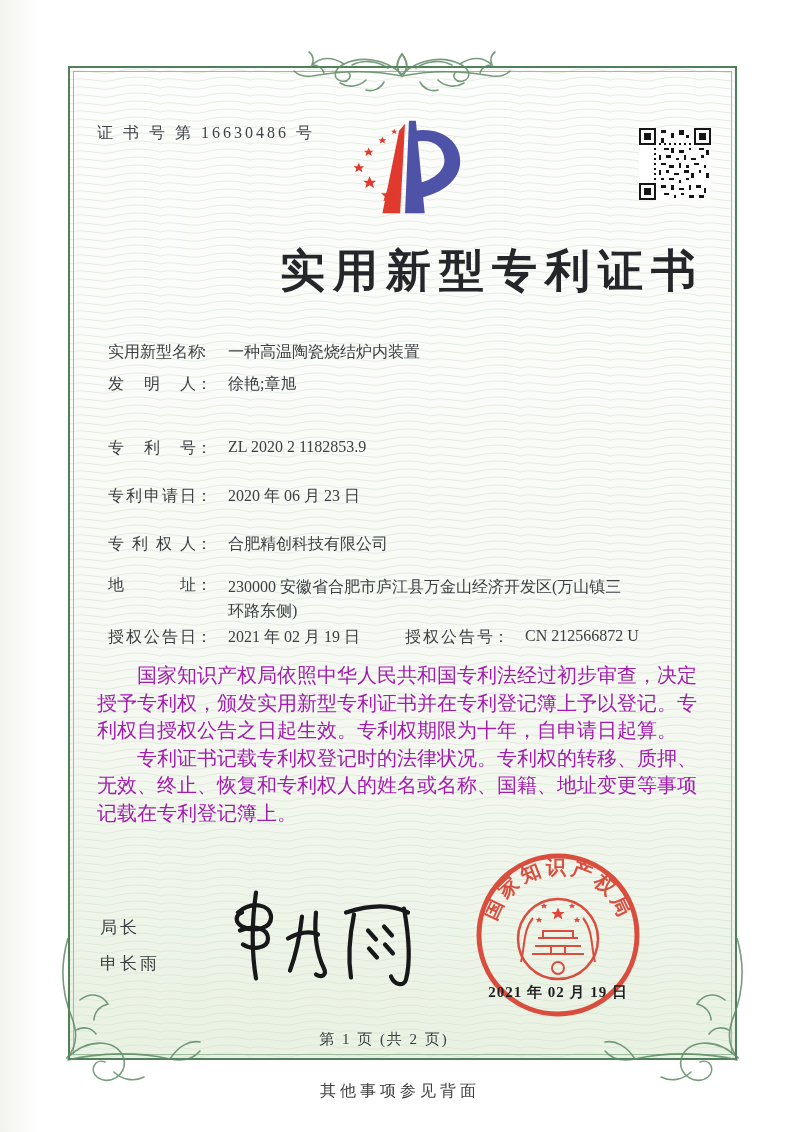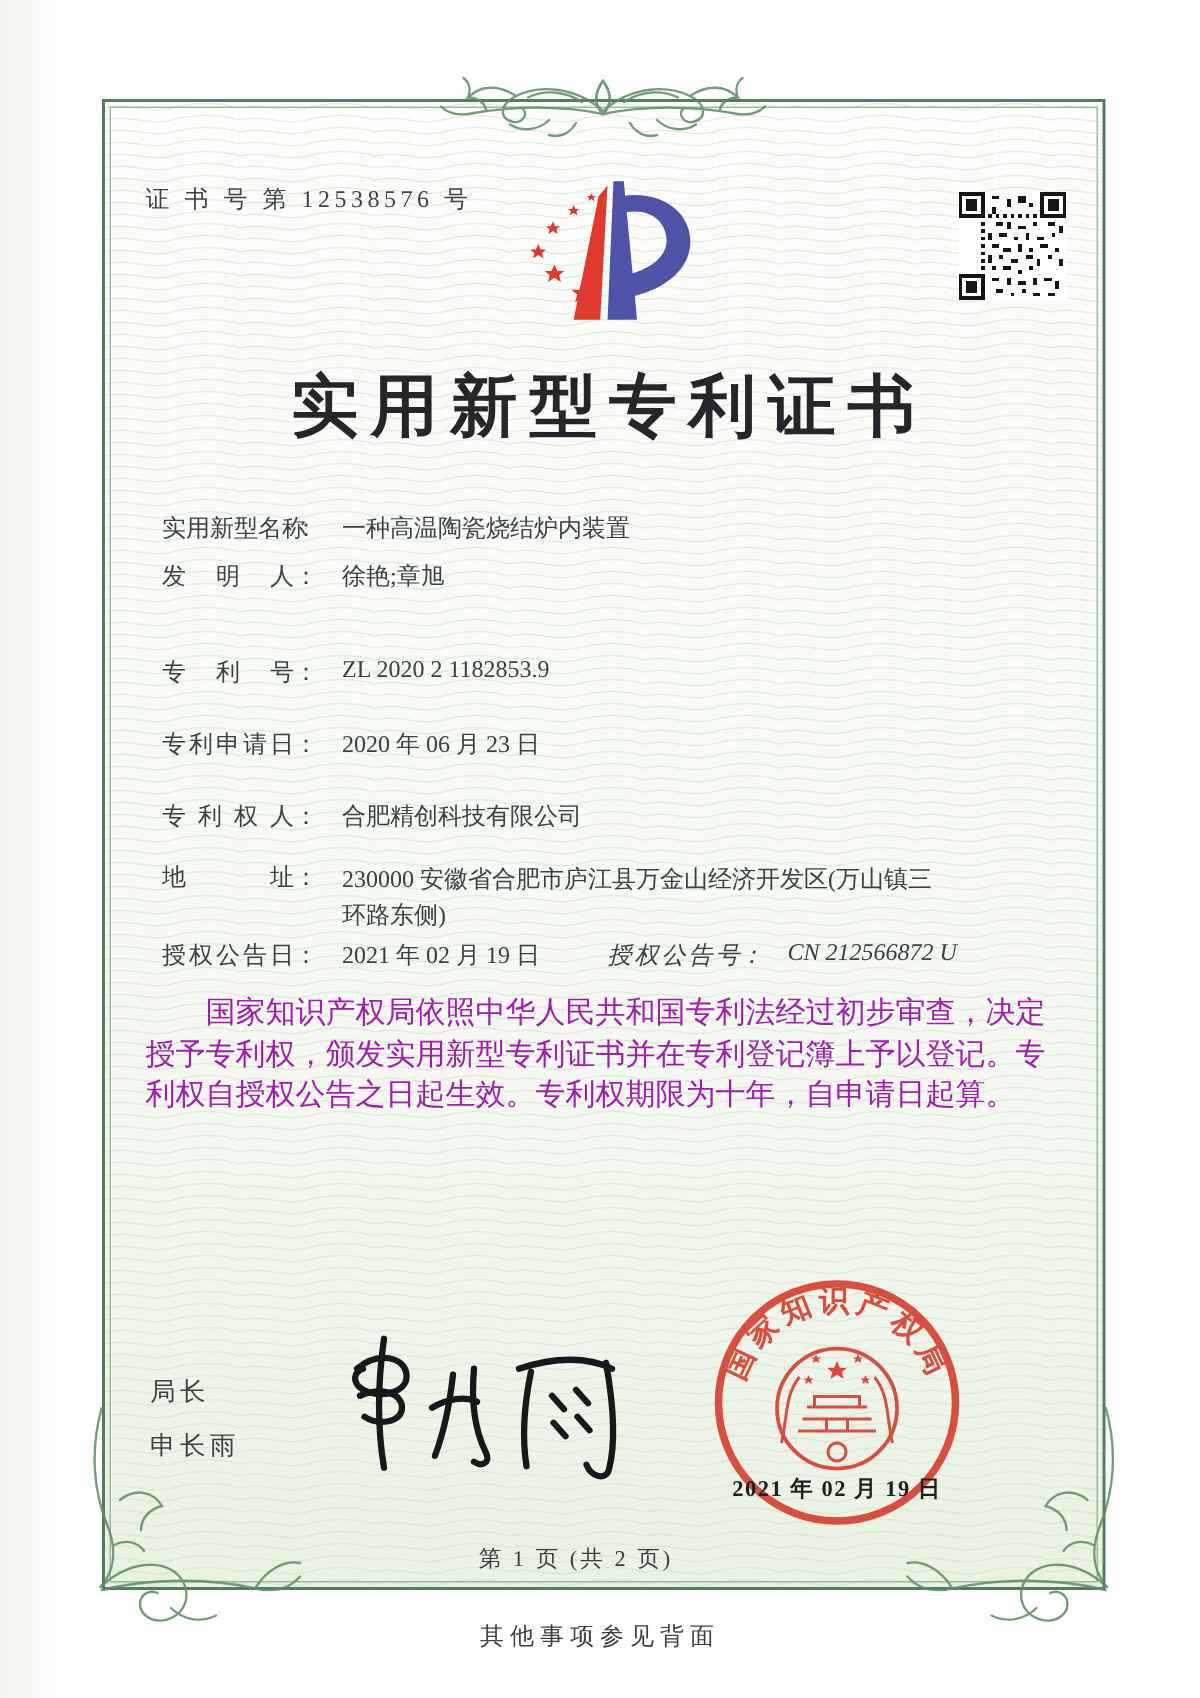--- a/index.html
+++ b/index.html
@@ -17,31 +17,31 @@
   .frame::after{
     content:"";position:absolute;inset:3px;border:1px solid #9cbb9f;
   }
   .bg-waves{position:absolute;left:70px;top:68px;width:665px;height:990px;}
   .cert-no{
     position:absolute;left:97px;top:123px;font-size:16px;letter-spacing:3px;color:#3f4347;
   }
   .logo{position:absolute;left:348px;top:116px;width:118px;height:104px;}
   .qr{position:absolute;left:639px;top:128px;width:72px;height:72px;}
   .title{
-    position:absolute;left:100px;top:241px;width:604px;text-align:center;
+    position:absolute;left:100px;top:241px;width:604px;text-align:right;
     font-size:45px;font-weight:600;letter-spacing:8px;text-indent:8px;color:#24262a;margin:0;
   }
   .field{position:absolute;left:108px;font-size:16px;color:#3c4043;white-space:nowrap;}
   .flabel{display:inline-block;width:88px;text-align:justify;text-align-last:justify;vertical-align:top;}
   .fcolon{display:inline-block;vertical-align:top;}
   .fvalue{display:inline-block;margin-left:12px;vertical-align:top;white-space:normal;}
   .f1{top:342px;} .f2{top:374px;} .f3{top:438px;} .f4{top:486px;} .f5{top:534px;}
   .f6{top:575px;width:600px;} .f6 .fvalue{width:470px;line-height:24px;}
   .f7{top:627px;width:620px;}
-  .pair2{position:absolute;left:297px;top:0;font-style:italic;}
+  .pair2{position:absolute;left:297px;top:0;}
   .paras{position:absolute;left:97px;top:662px;width:618px;font-size:20px;line-height:27.5px;color:#a21caf;}
   .paras p{margin:0;text-indent:2em;}
   .signer-role{position:absolute;left:100px;top:916px;font-size:17px;letter-spacing:3px;}
   .signer-name{position:absolute;left:100px;top:952px;font-size:17px;letter-spacing:3px;}
   .signature{position:absolute;left:218px;top:880px;width:200px;height:110px;}
   .seal{position:absolute;left:465px;top:840px;width:186px;height:186px;opacity:.92;}
   .seal-date{
     position:absolute;left:486px;top:983px;width:144px;text-align:center;
     font-size:15px;font-weight:bold;letter-spacing:1px;color:#1e1f22;
   }
@@ -104,21 +104,21 @@
     <path d="M16 0 C8 28 10 56 20 80 C26 96 24 110 15 120"></path>
     <path d="M28 62 C38 54 50 56 56 66 C48 68 42 74 42 82"></path>
     <path d="M24 92 C32 88 40 90 44 96"></path>
     <path d="M15 120 C38 98 68 102 72 122 C75 138 56 148 45 139 C37 132 43 120 53 124"></path>
     <path d="M16 122 C48 114 88 114 118 121 C132 124 142 120 148 113"></path>
     <path d="M118 121 C126 108 138 102 148 104"></path>
     <path d="M62 134 C70 142 82 144 92 139"></path>
   </g>
 </svg>
 
-<div class="cert-no">证 书 号 第 12538576 号</div>
+<div class="cert-no">证 书 号 第 16630486 号</div>
 
 <svg class="logo" viewBox="0 0 120 104">
   <defs>
     <path id="star" d="M0,-6 L1.8,-1.9 L6,-1.9 L2.9,0.7 L4,4.9 L0,2.3 L-4,4.9 L-2.9,0.7 L-6,-1.9 L-1.8,-1.9 Z" fill="#e0392e"></path>
   </defs>
   <polygon points="52,14 58,7 53,98 35,98" fill="#e0392e"></polygon>
   <polygon points="62,4 69,4 78,98 58,98" fill="#4f53a8"></polygon>
   <path d="M68 14 C98 10 116 28 114 48 C112 68 90 80 70 83 L68 68 C86 65 99 55 98 43 C97 29 84 21 66 26 Z" fill="#4f53a8"></path>
   <use href="#star" transform="translate(47,15) scale(0.5)"></use>
   <use href="#star" transform="translate(35,24) scale(0.65)"></use>
@@ -172,20 +172,21 @@
   <span class="flabel">授权公告日</span><span class="fcolon">：</span>
   <span class="fvalue">2021 年 02 月 19 日</span>
   <span class="pair2">
     <span class="flabel">授权公告号</span><span class="fcolon">：</span>
     <span class="fvalue">CN 212566872 U</span>
   </span>
 </div>
 
 <div class="paras">
   <p>国家知识产权局依照中华人民共和国专利法经过初步审查，决定授予专利权，颁发实用新型专利证书并在专利登记簿上予以登记。专利权自授权公告之日起生效。专利权期限为十年，自申请日起算。</p>
+  <p>专利证书记载专利权登记时的法律状况。专利权的转移、质押、无效、终止、恢复和专利权人的姓名或名称、国籍、地址变更等事项记载在专利登记簿上。</p>
 </div>
 
 <div class="signer-role">局长</div>
 <div class="signer-name">申长雨</div>
 
 <svg class="signature" viewBox="0 0 200 105">
   <g fill="none" stroke="#17181a" stroke-width="4.2" stroke-linecap="round">
     <path d="M38 10 C34 38 33 66 38 96"></path>
     <path d="M20 30 C34 18 52 22 53 34 C54 46 36 50 24 44 C16 39 18 32 24 30"></path>
     <path d="M22 48 C36 42 50 46 50 56 C50 66 34 68 25 62"></path>

